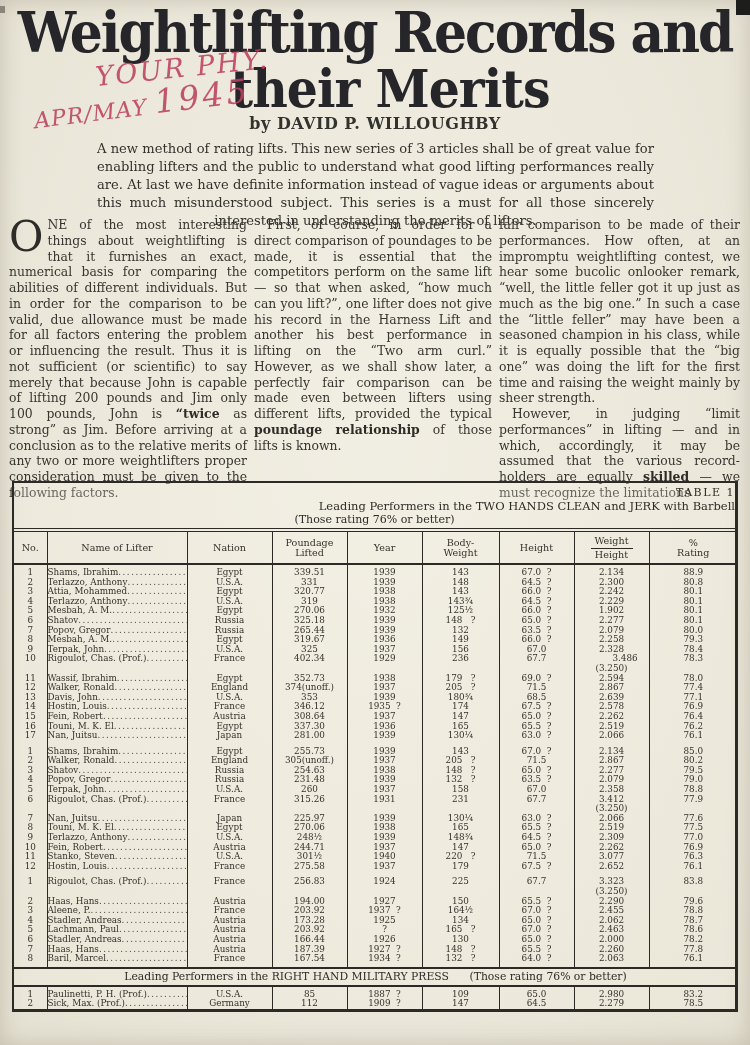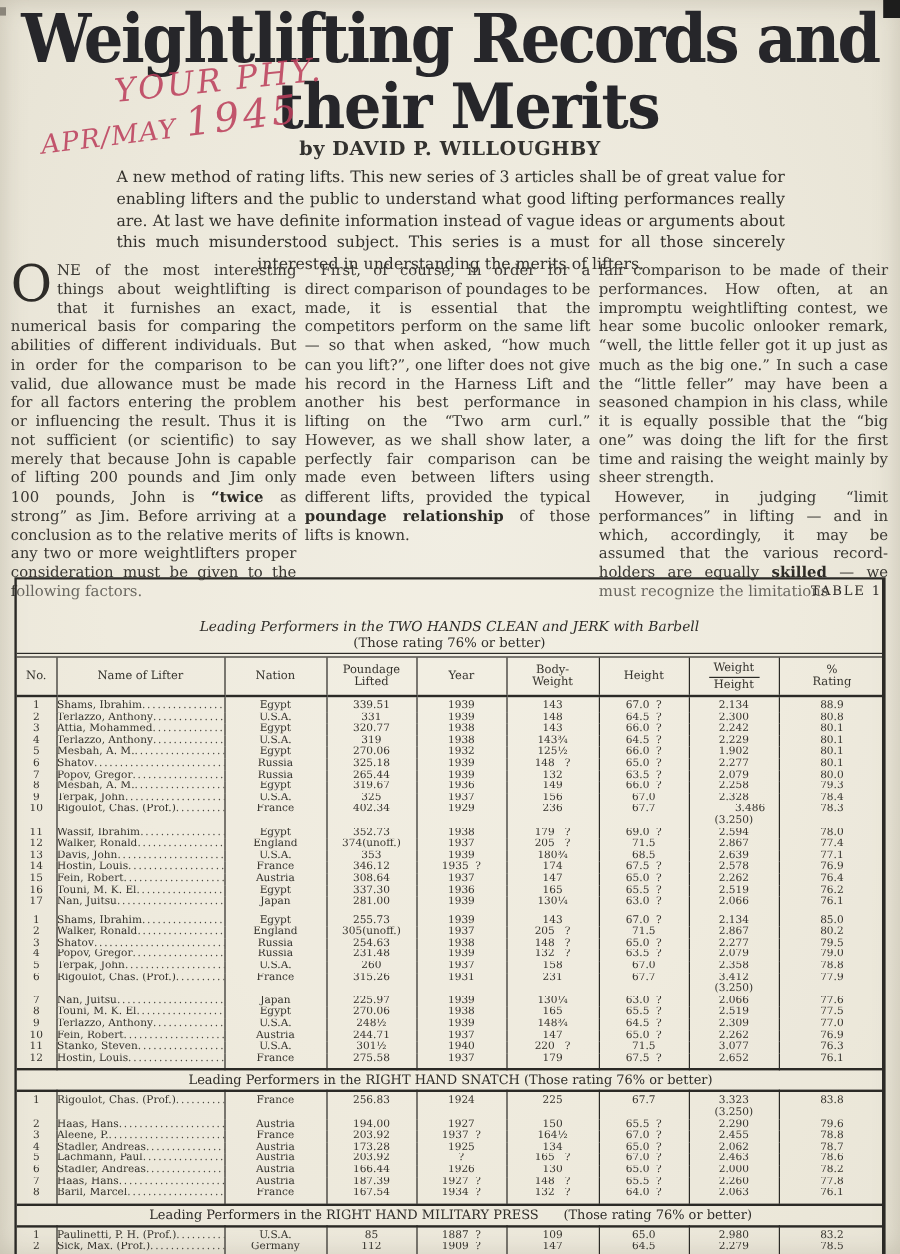--- a/index.html
+++ b/index.html
@@ -50,21 +50,21 @@
   .col-3{left:499px; width:241px;}
   .dropcap{float:left; font-size:42px; line-height:35px; padding:2px 4px 0 0; color:#2e2c28;}
 
   
   .tablebox{
     position:absolute; left:12px; top:481px; width:726px;
     border:2px solid #2b2a26; border-right-width:3px; border-bottom-width:3px;
     box-sizing:border-box; background:rgba(246,243,233,.25);
   }
   .tbl-title{text-align:right; font-size:11px; letter-spacing:1.5px; margin-top:3px; color:#2e2c28;}
-  .tbl-sub{text-align:center; font-size:11.5px; color:#2e2c28; margin-top:16px;font-style:italic;}
+  .tbl-sub{text-align:right; font-size:11.5px; color:#2e2c28; margin-top:0;}
   .tbl-sub2{text-align:center; font-size:11px; color:#2e2c28; margin:0 0 2px 0;}
   .dbl-rule{height:2px; border-top:1px solid #2b2a26; border-bottom:1px solid #2b2a26;}
 
   table.rec{width:100%; border-collapse:collapse; table-layout:fixed; color:#34322c;}
   table.rec th{
     font-weight:normal; font-size:9.6px; line-height:10.5px; padding:4px 0 3px 0;
     border-bottom:2px solid #2b2a26; vertical-align:middle; text-align:center;
   }
   table.rec th + th{border-left:1px solid #2b2a26;}
   .frac{display:inline-block;}
@@ -467,23 +467,20 @@
             <td class="c-no">12</td>
             <td class="c-name"><span>Hostin, Louis</span><span class="dots">........................................</span></td>
             <td class="c-nation">France</td>
             <td class="c-pound">275.58</td>
             <td class="c-year">1937</td>
             <td class="c-bw">179</td>
             <td class="c-height">67.5  ?</td>
             <td class="c-wh">2.652</td>
             <td class="c-rating">76.1</td>
           </tr>
-          <tr class="section-row">
-            <td colspan="9">Leading Performers in the RIGHT HAND SNATCH (Those rating 76% or better)</td>
-          </tr>
           <tr class="data first-row">
             <td class="c-no">1</td>
             <td class="c-name"><span>Rigoulot, Chas. (Prof.)</span><span class="dots">........................................</span></td>
             <td class="c-nation">France</td>
             <td class="c-pound">256.83</td>
             <td class="c-year">1924</td>
             <td class="c-bw">225</td>
             <td class="c-height">67.7</td>
             <td class="c-wh"><span style="display: block;">3.323</span><span style="display: block;">(3.250)</span></td>
             <td class="c-rating vb">83.8</td>

